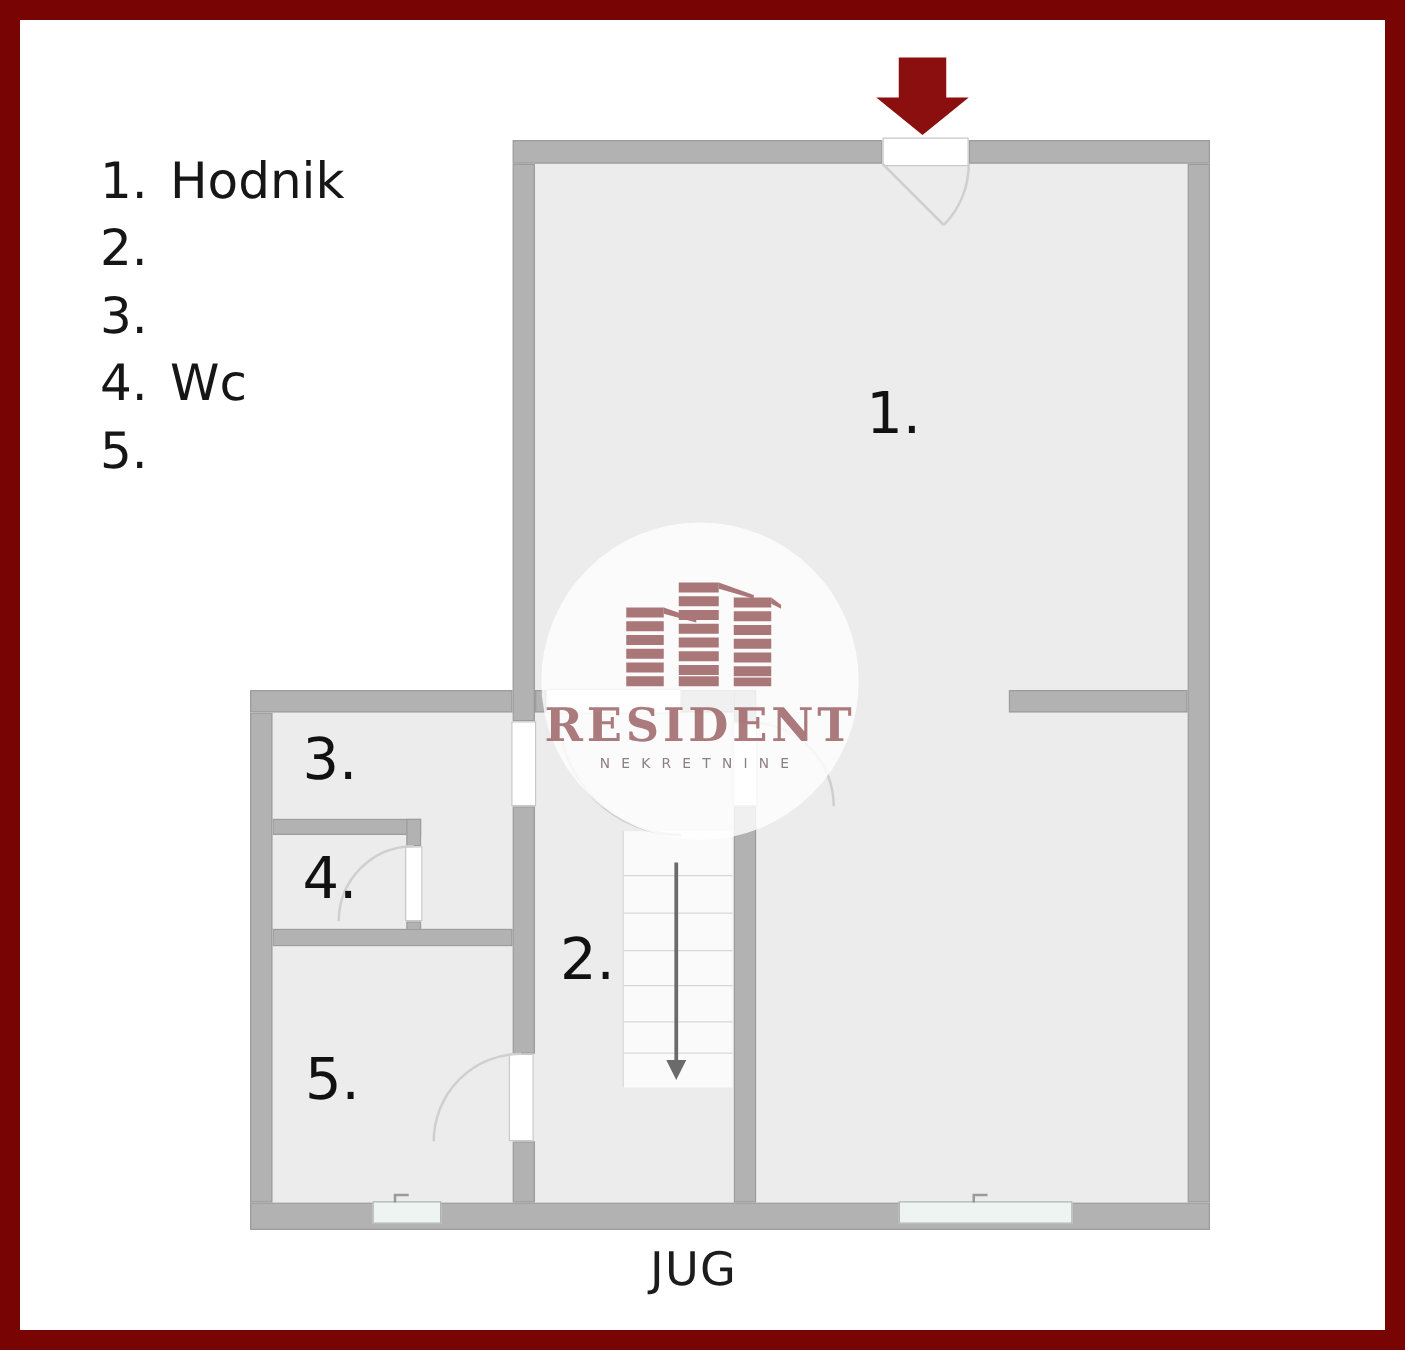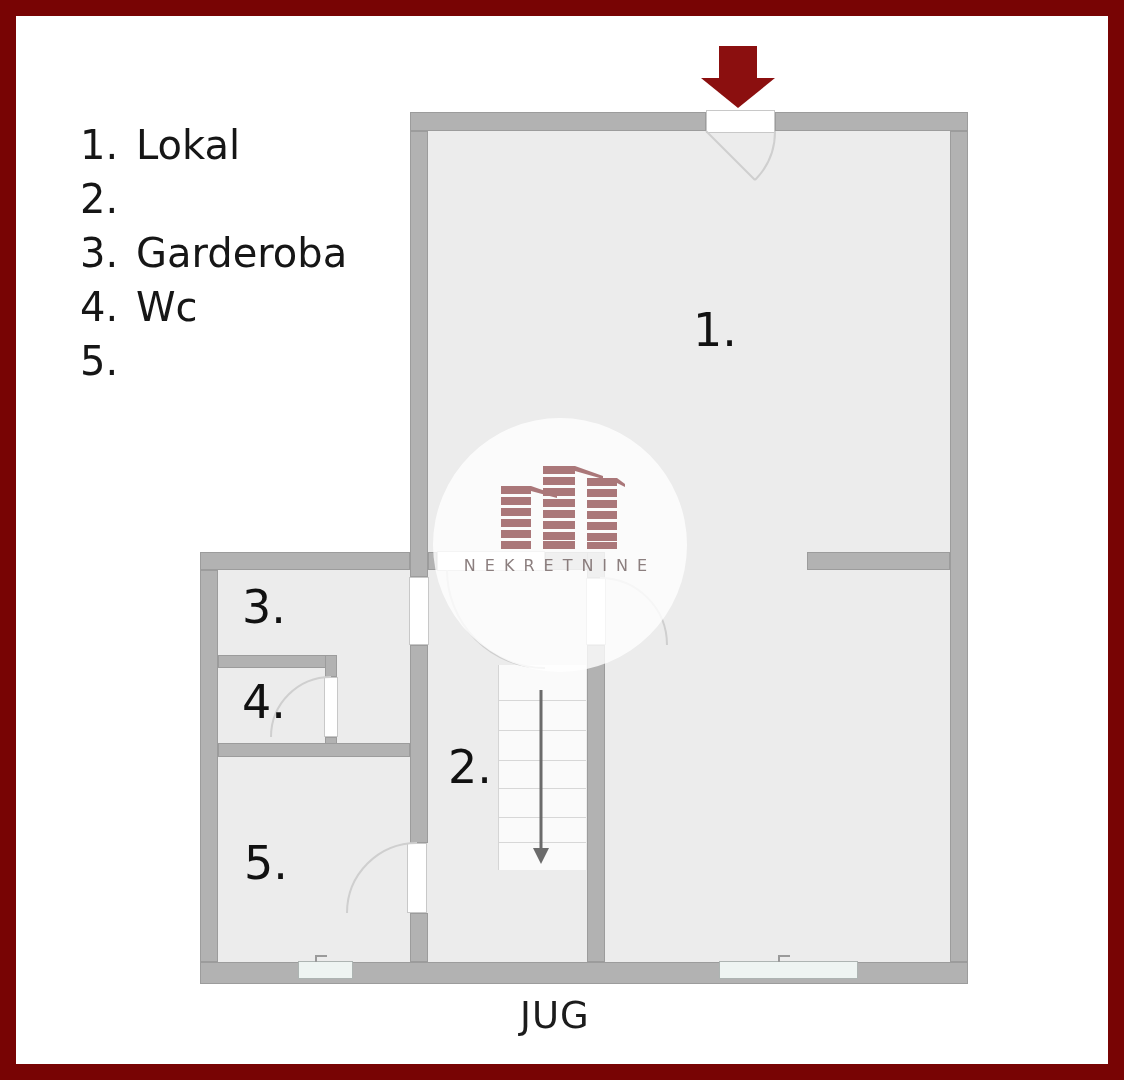--- a/index.html
+++ b/index.html
@@ -35,45 +35,44 @@
     border-left:1px solid #d5d5d5;z-index:3;}
   .tread{position:absolute;left:0;width:100%;height:1px;background:#d7d7d7;}
   .window{position:absolute;background:#eef4f2;border:1px solid #adb4b2;box-sizing:border-box;z-index:4;}
   #arc-layer{position:absolute;left:0;top:0;z-index:5;}
   .room-num{position:absolute;font-size:46px;color:#111;z-index:6;}
   
   #watermark{position:absolute;left:433px;top:418px;width:254px;height:254px;border-radius:50%;
     background:rgba(255,255,255,.8);z-index:7;text-align:center;}
   #wm-brand{margin-top:4px;font-family:"DejaVu Serif", serif;font-weight:700;font-size:37px;
     letter-spacing:3px;color:rgba(150,90,93,.8);}
-  #wm-tagline{margin-top:2px;font-size:16px;letter-spacing:9px;color:rgba(120,105,105,.85);text-align:center;}
+  #wm-tagline{margin-top:2px;font-size:11px;letter-spacing:9px;color:rgba(120,105,105,.85);text-align:center;}
   #compass-label{position:absolute;left:520px;top:994px;font-size:37px;letter-spacing:1px;
     color:#1c1c1c;z-index:10;}
 </style>
 </head>
 <body>
 
 <div id="page">
 
   <div class="frame" style="left:0;top:0;width:1124px;height:16px;"></div>
   <div class="frame" style="left:0;top:1064px;width:1124px;height:16px;"></div>
   <div class="frame" style="left:0;top:0;width:16px;height:1080px;"></div>
   <div class="frame" style="left:1108px;top:0;width:16px;height:1080px;"></div>
 
   <div id="legend">
     <div class="legend-row">
       <span class="legend-num">1.</span>
-      <span>Lokal</span>
+      <span>Hodnik</span>
       </div>
     <div class="legend-row">
       <span class="legend-num">2.</span>
       </div>
     <div class="legend-row">
       <span class="legend-num">3.</span>
-      <span>Garderoba</span>
       </div>
     <div class="legend-row">
       <span class="legend-num">4.</span>
       <span>Wc</span>
       </div>
     <div class="legend-row">
       <span class="legend-num">5.</span>
       </div>
   </div>
 
@@ -170,18 +169,19 @@
         <rect x="92" y="14" width="30" height="8"></rect>
           <rect x="92" y="25" width="30" height="8"></rect>
         <rect x="92" y="36" width="30" height="8"></rect>
           <rect x="92" y="47" width="30" height="8"></rect>
         <rect x="92" y="58" width="30" height="8"></rect>
           <rect x="92" y="69" width="30" height="8"></rect>
         <rect x="92" y="78" width="30" height="7"></rect>
         <polygon points="122,14 130,20 130,23 122,19"></polygon>
       </g>
     </svg>
+    <div id="wm-brand">RESIDENT</div>
     <div id="wm-tagline">NEKRETNINE</div>
   </div>
 
   <div id="compass-label">JUG</div>
 
 </div>
 
 </body></html>

